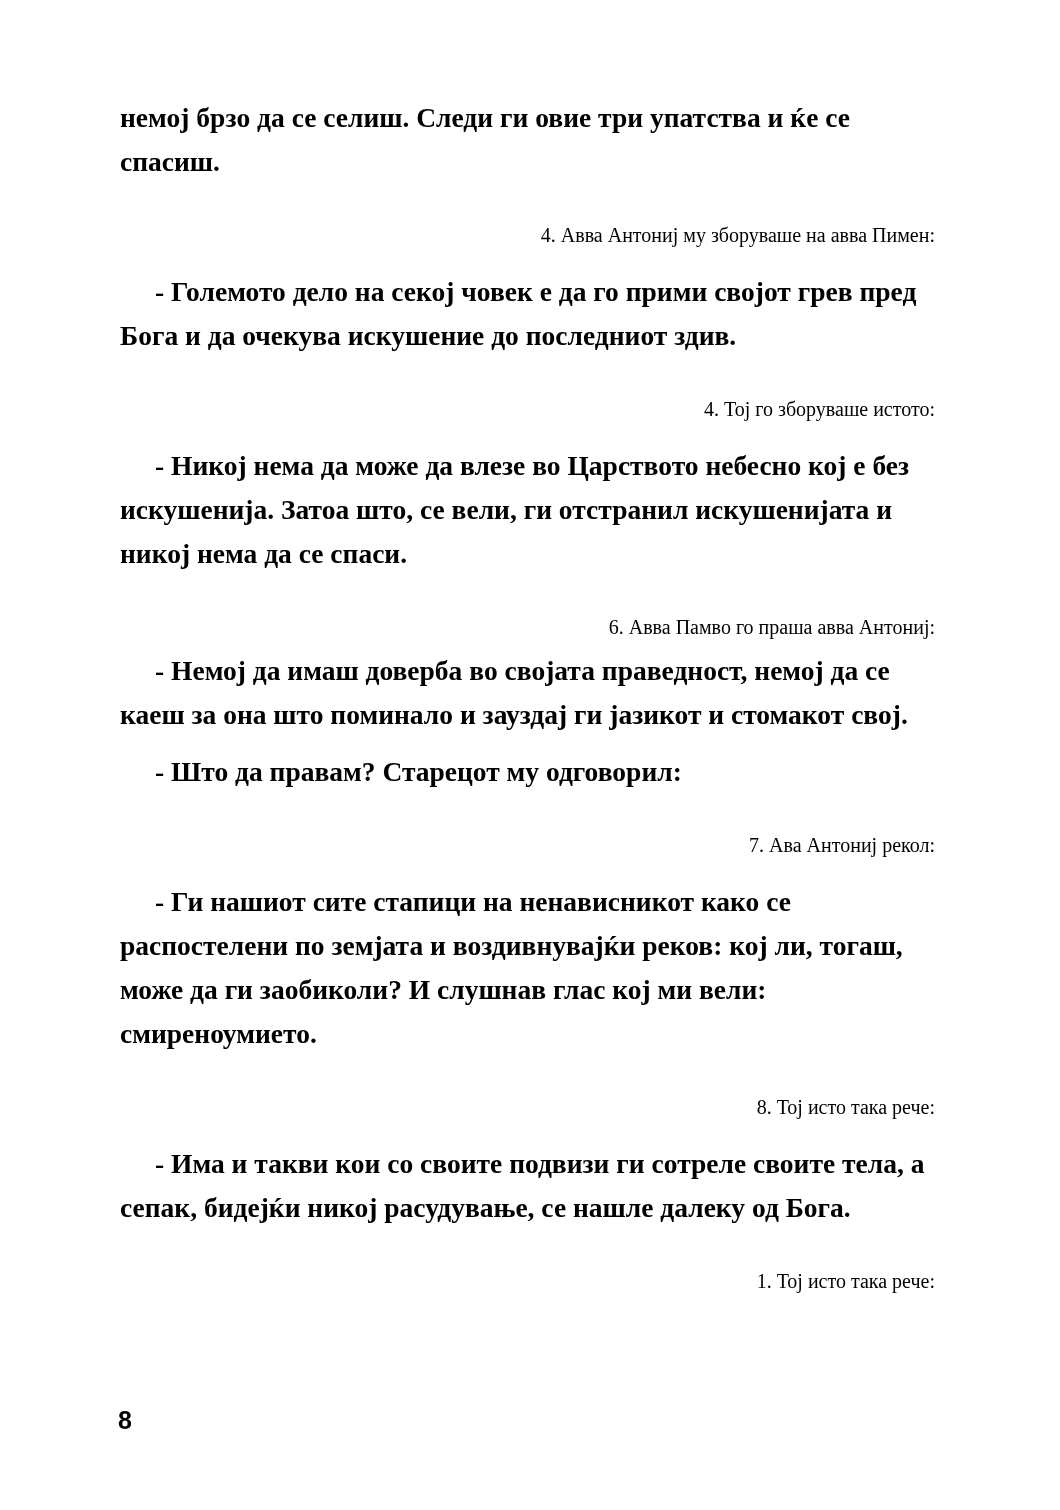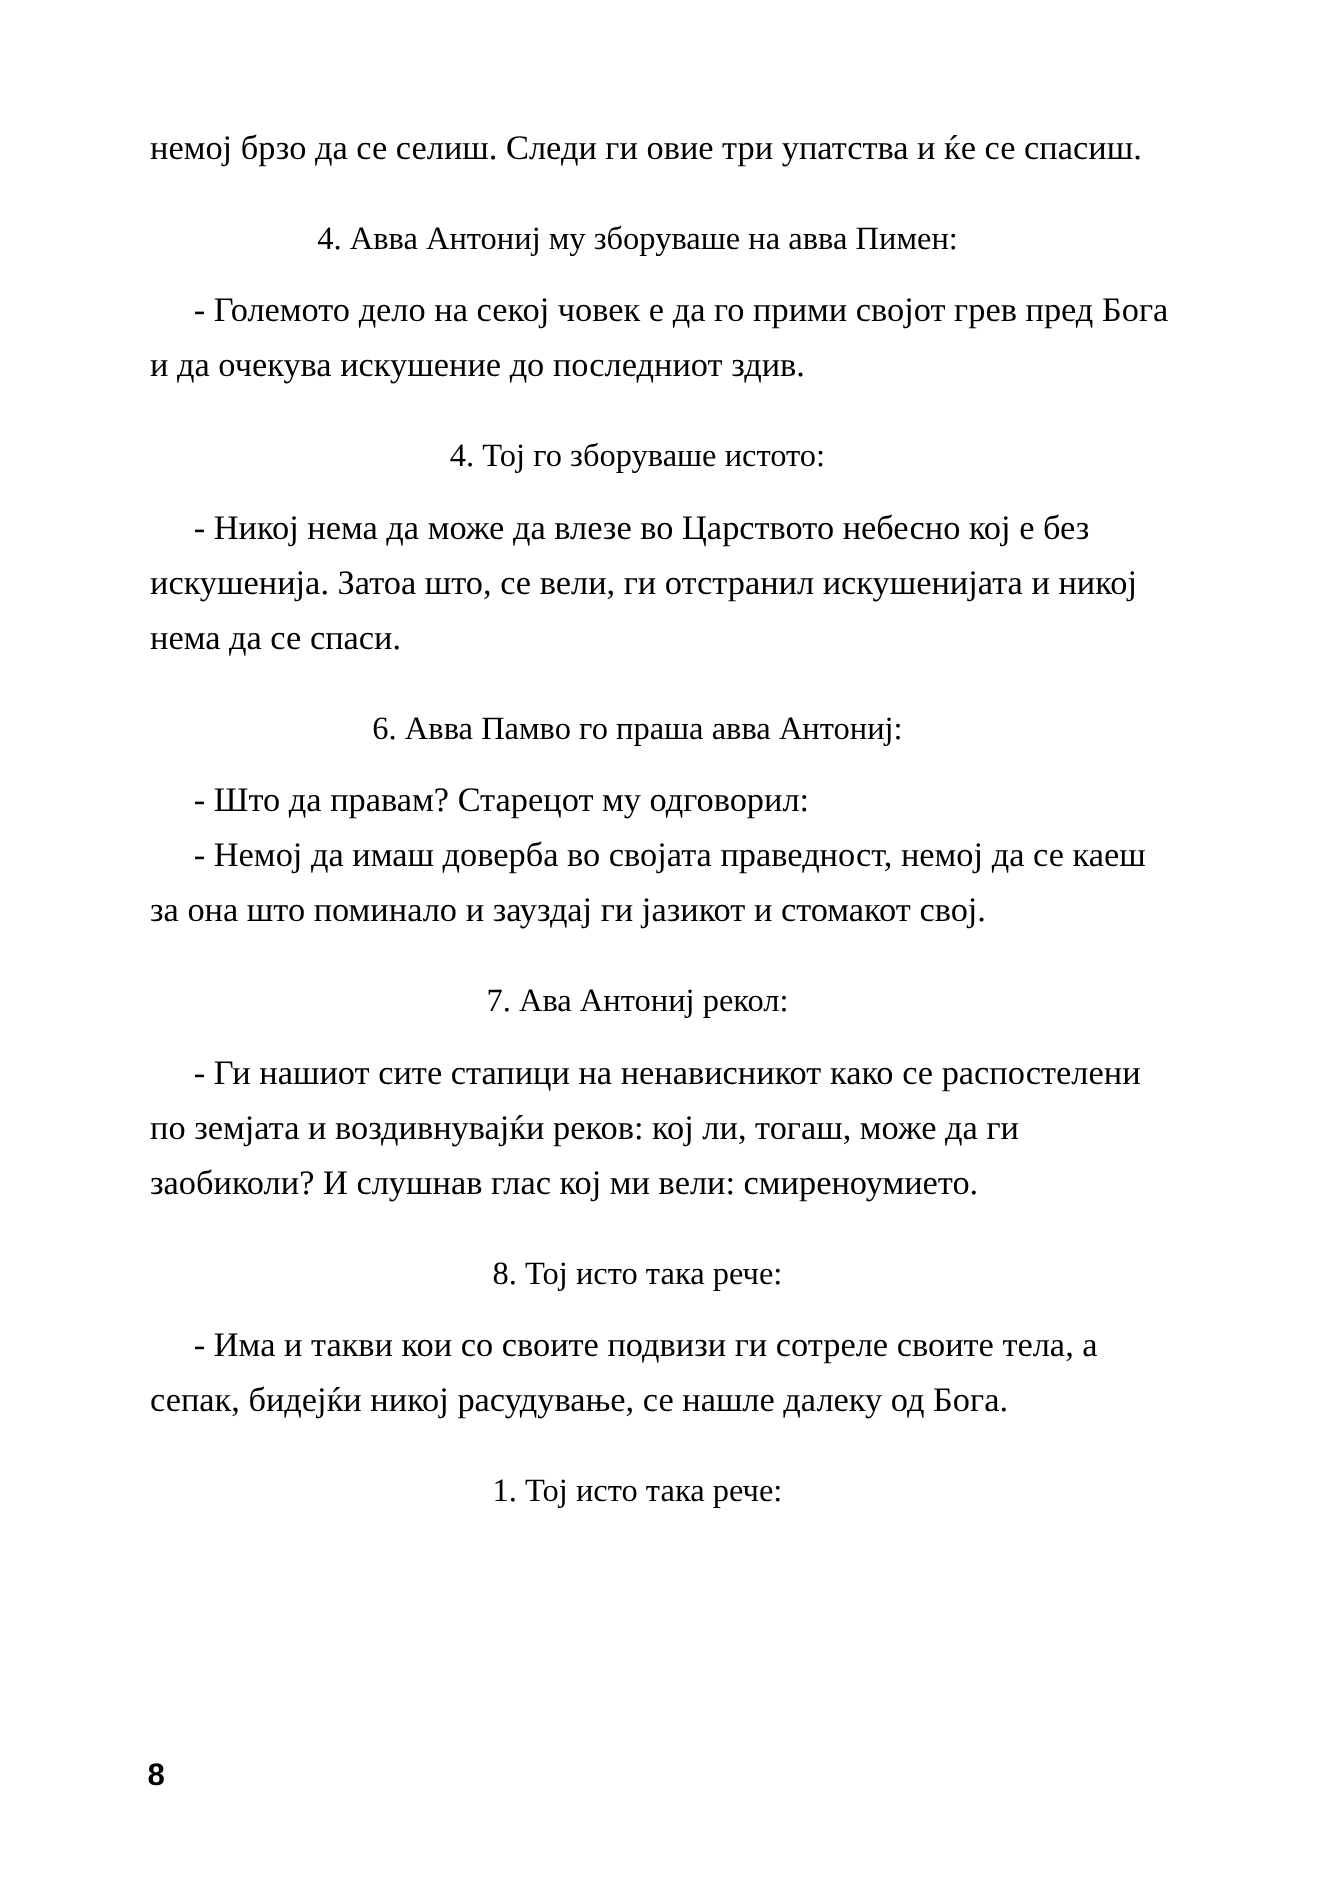--- a/index.html
+++ b/index.html
@@ -29,34 +29,35 @@
   .para {
     margin: 0;
     font-size: 27.5px;
     line-height: 44px;
     text-align: justify;
     text-justify: inter-word;
     padding-left: 35px;   
     text-indent: 0;
     -webkit-hyphens: none;
     hyphens: none;
+    font-weight: bold;
   }
   .para.indent {
     text-indent: 35px;    
   }
   .para.last-line-left {
     text-align: left;
   }
 
   
   .saying-heading {
     margin: 0;
-    font-size: 26px;
+    font-size: 20px;
     line-height: 44px;
-    text-align: center;
+    text-align: right;
     padding-left: 0;
     text-indent: 0;
     white-space: nowrap;
   }
 
   .block {
     margin-top: 0;
   }
   .gap-heading {
     margin-top: 29px;  
@@ -90,22 +91,22 @@
       <p class="para indent gap-body last-line-left">- Големото дело на секој човек е да го прими својот грев пред Бога и да очекува искушение до последниот здив.</p>
     </div>
 
     <div class="block">
       <p class="saying-heading gap-heading">4. Тој го зборуваше истото:</p>
       <p class="para indent gap-body last-line-left">- Никој нема да може да влезе во Царството небесно кој е без искушенија. Затоа што, се вели, ги отстранил искушенијата и никој нема да се спаси.</p>
     </div>
 
     <div class="block">
       <p class="saying-heading gap-heading">6. Авва Памво го праша авва Антониј:</p>
+      <p class="para indent last-line-left">- Немој да имаш доверба во својата праведност, немој да се каеш за она што поминало и зауздај ги јазикот и стомакот свој.</p>
       <p class="para indent gap-body last-line-left">- Што да правам? Старецот му одговорил:</p>
-      <p class="para indent last-line-left">- Немој да имаш доверба во својата праведност, немој да се каеш за она што поминало и зауздај ги јазикот и стомакот свој.</p>
     </div>
 
     <div class="block">
       <p class="saying-heading gap-heading">7. Ава Антониј рекол:</p>
       <p class="para indent gap-body last-line-left">- Ги нашиот сите стапици на ненависникот како се распостелени по земјата и воздивнувајќи реков: кој ли, тогаш, може да ги заобиколи? И слушнав глас кој ми вели: смиреноумието.</p>
     </div>
 
     <div class="block">
       <p class="saying-heading gap-heading">8. Тој исто така рече:</p>
       <p class="para indent gap-body last-line-left">- Има и такви кои со своите подвизи ги сотреле своите тела, а сепак, бидејќи никој расудување, се нашле далеку од Бога.</p>

